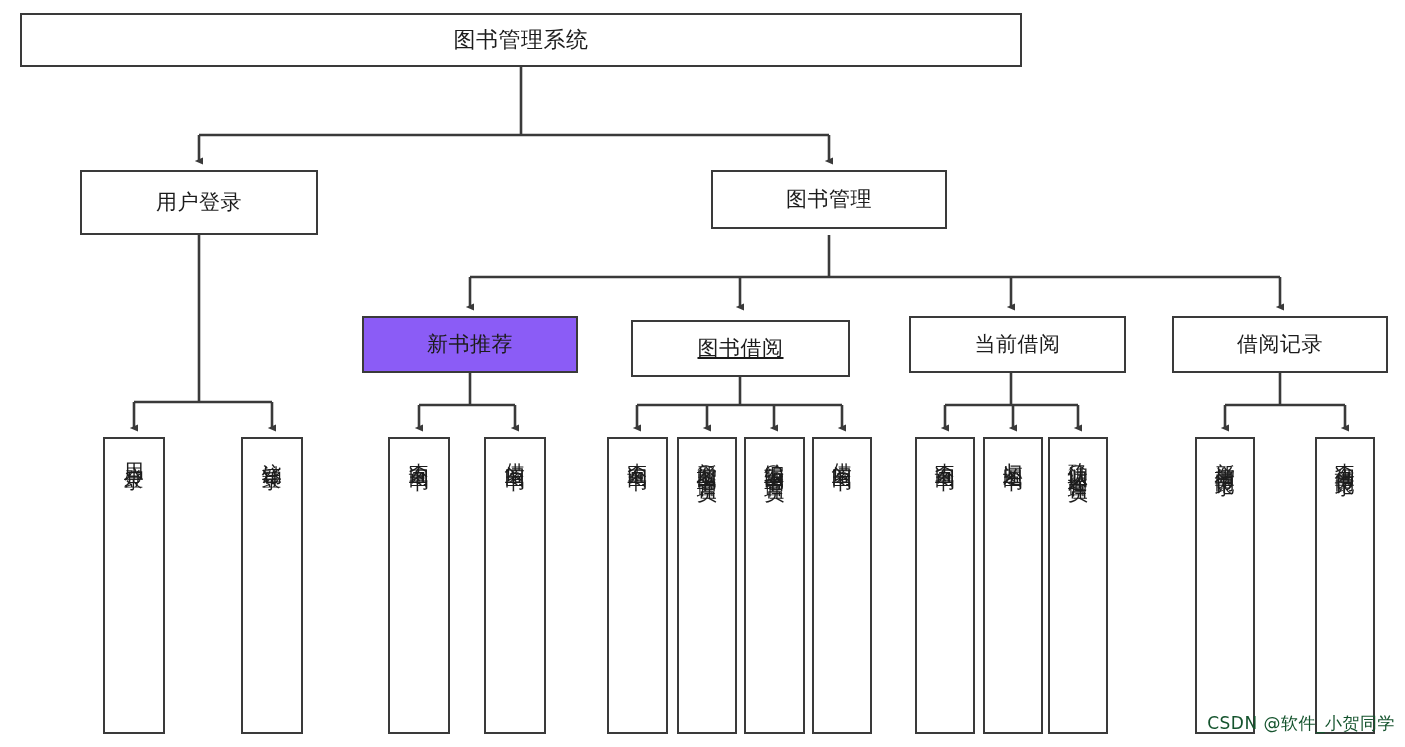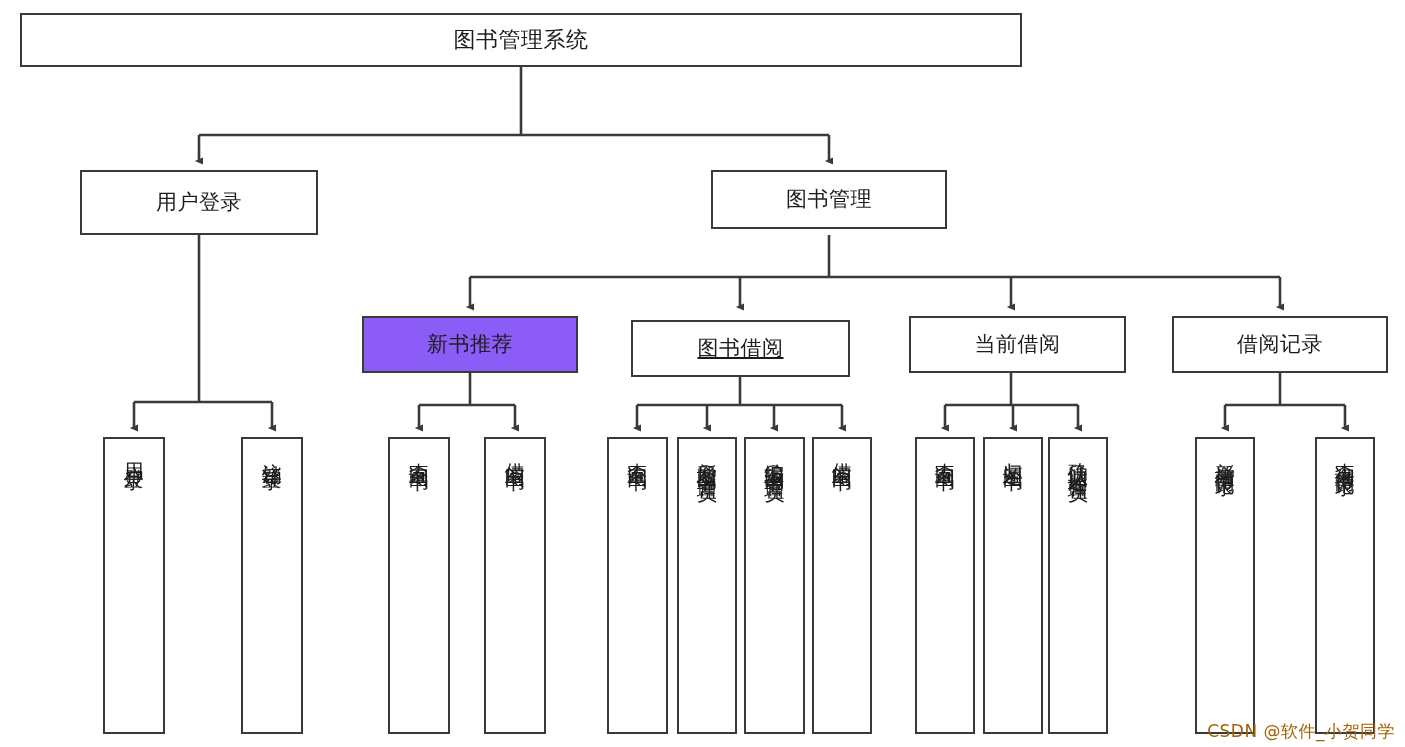--- a/index.html
+++ b/index.html
@@ -60,23 +60,23 @@
     text-orientation: upright;
     font-size: 20px;
     line-height: 1.22;
     letter-spacing: 3px;
     white-space: nowrap;
     max-height: 280px;
   }
   #watermark {
     position: absolute;
     right: 10px;
-    bottom: 4px;
+    bottom: 12px;
     font-size: 17px;
-    color: #a16207;
+    color: #14532d;
     letter-spacing: 0.5px;
     z-index: 5;
     white-space: nowrap;
   }
 </style>
 </head>
 <body>
 
 <div id="canvas">
 

